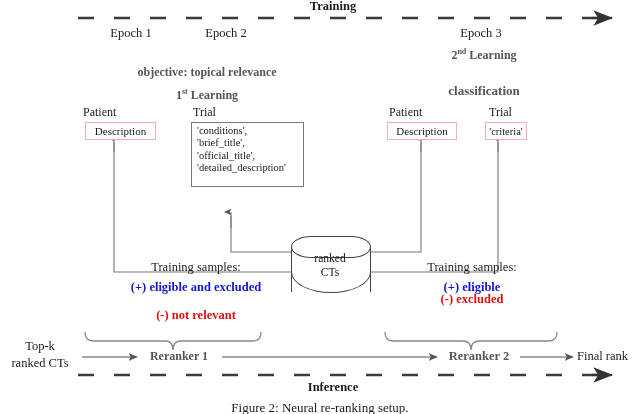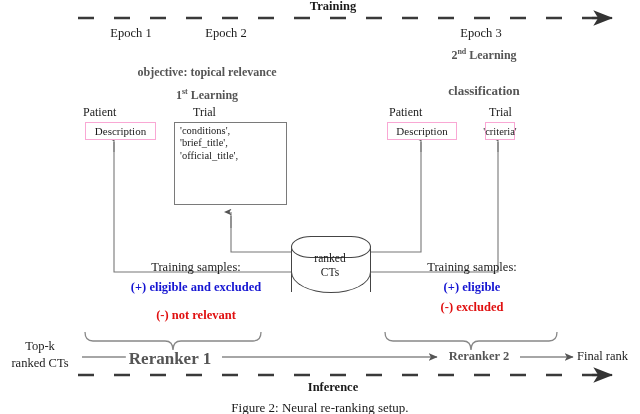--- a/index.html
+++ b/index.html
@@ -95,58 +95,59 @@
     <span>2</span><sup style="font-size:8px;">nd</sup><span> Learning</span>
   </div>
   <div class="txt ctr bold gray" style="left:484px;top:84px;font-size:13px;">classification</div>
 
   <div class="txt" style="left:83px;top:106px;font-size:12px;">Patient</div>
   <div class="boxlabel" style="left:85px;top:122px;width:71px;height:18px;font-size:11px;">
     <span>Description</span>
   </div>
 
   <div class="txt" style="left:193px;top:106px;font-size:12px;">Trial</div>
-  <div class="listbox" style="left:174px;top:122px;width:113px;height:83px;">
+  <div class="listbox" style="left:191px;top:122px;width:113px;height:65px;">
     <div>'conditions',</div>
     <div>'brief_title',</div>
     <div>'official_title',</div>
+    <div>'detailed_description'</div>
   </div>
 
   <div class="txt" style="left:389px;top:106px;font-size:12px;">Patient</div>
   <div class="boxlabel" style="left:387px;top:122px;width:70px;height:18px;font-size:11px;">
     <span>Description</span>
   </div>
 
   <div class="txt" style="left:489px;top:106px;font-size:12px;">Trial</div>
-  <div class="boxlabel" style="left:485px;top:122px;width:30px;height:18px;font-size:10.5px;font-family:Liberation Serif, serif;">
+  <div class="boxlabel" style="left:485px;top:122px;width:42px;height:18px;font-size:10.5px;font-family:Liberation Serif, serif;">
     <span>'criteria'</span>
   </div>
 
   <div class="cyl" style="left:291px;top:236px;width:78px;height:58px;">
     <div class="body"></div>
     <div class="bot"></div>
     <div class="top"></div>
     <div class="lab">
       <div>ranked</div>
       <div>CTs</div>
     </div>
   </div>
 
   <div class="txt ctr" style="left:196px;top:261px;font-size:12.5px;">Training samples:</div>
   <div class="txt ctr bold blue" style="left:196px;top:281px;font-size:12.5px;">(+) eligible and excluded</div>
   <div class="txt ctr bold red" style="left:196px;top:301px;font-size:12.5px;margin-top:8px;">(-) not relevant</div>
 
   <div class="txt ctr" style="left:472px;top:261px;font-size:12.5px;">Training samples:</div>
   <div class="txt ctr bold blue" style="left:472px;top:281px;font-size:12.5px;">(+) eligible</div>
-  <div class="txt ctr bold red" style="left:472px;top:301px;font-size:12.5px;text-align:right;">(-) excluded</div>
+  <div class="txt ctr bold red" style="left:472px;top:293px;font-size:12.5px;text-align:right;">(-) excluded</div>
 
   <div class="txt ctr" style="left:40px;top:340px;font-size:12.5px;">Top-k</div>
   <div class="txt ctr" style="left:40px;top:357px;font-size:12.5px;">ranked CTs</div>
 
-  <div class="txt ctr gray bold" style="left:170px;top:350px;font-size:17px;background:#fff;padding:0 3px;">Reranker 1</div>
+  <div class="txt ctr gray bold" style="left:179px;top:350px;font-size:12px;background:#fff;padding:0 3px;">Reranker 1</div>
   <div class="txt ctr gray bold" style="left:479px;top:350px;font-size:12.5px;background:#fff;padding:0 3px;">Reranker 2</div>
 
   <div class="txt" style="left:577px;top:350px;font-size:12.5px;">Final rank</div>
 
   <div class="txt ctr bold" style="left:333px;top:381px;font-size:12.5px;">Inference</div>
 
   <div class="caption" style="top:400px;font-size:13px;">Figure 2: Neural re-ranking setup.</div>
 
 </div>
 

